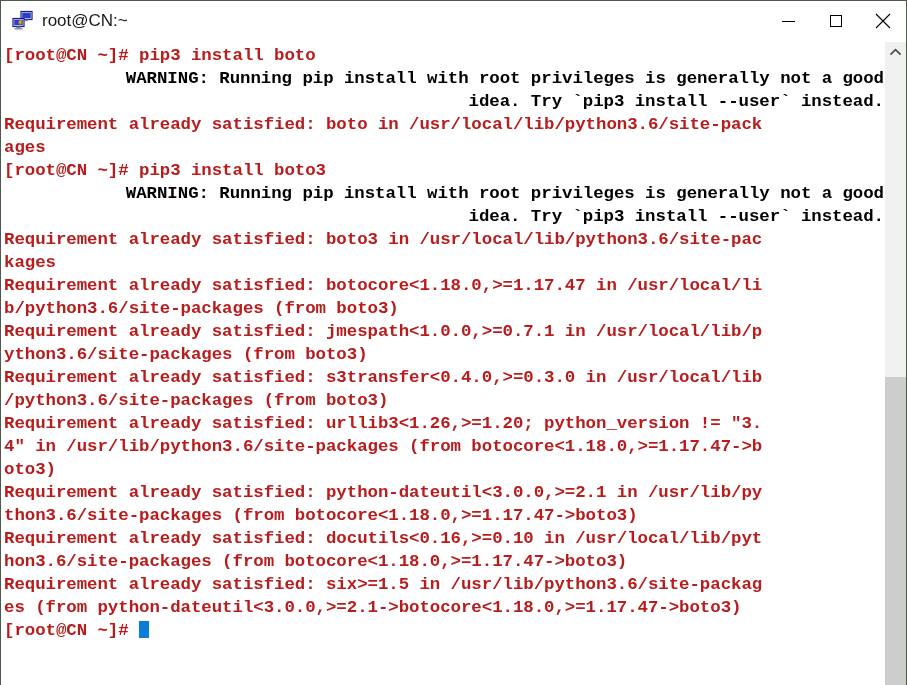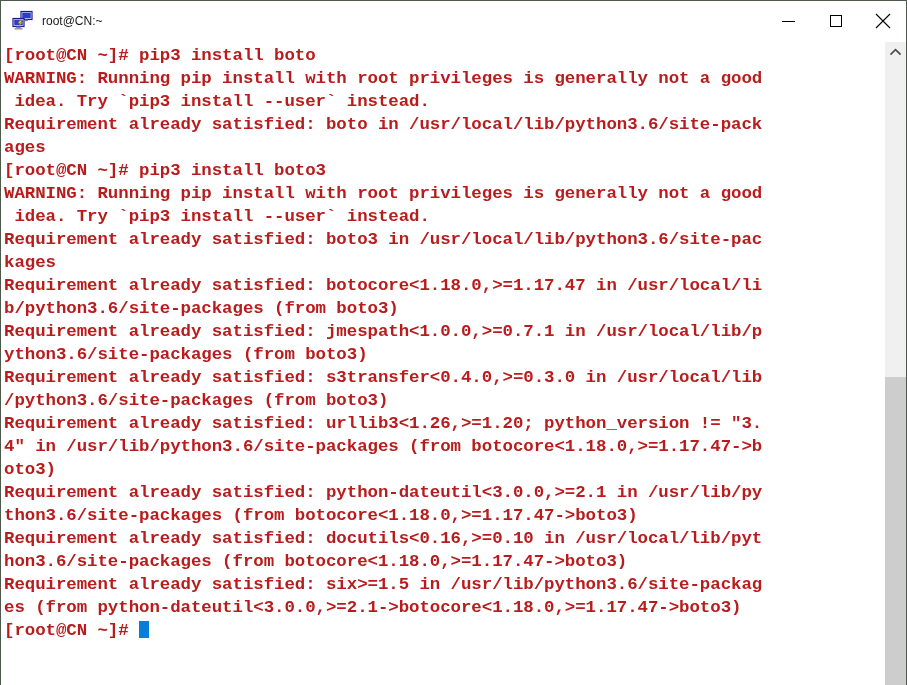--- a/index.html
+++ b/index.html
@@ -39,21 +39,21 @@
   #title-icon {
     width: 22px;
     height: 22px;
     margin-left: 11px;
     margin-right: 8px;
     position: relative;
     flex: 0 0 auto;
   }
   #title-text {
     font-family: "Liberation Sans", sans-serif;
-    font-size: 12px;
+    font-size: 17px;
     color: #1a1a1a;
     letter-spacing: 0px;
     white-space: nowrap;
   }
   #caption-buttons {
     margin-left: auto;
     display: flex;
     height: 40px;
     align-items: stretch;
   }
@@ -107,21 +107,21 @@
     font-family: "Liberation Mono", "DejaVu Sans Mono", monospace;
     font-weight: bold;
     font-size: 17.4px;
     line-height: 23px;
     letter-spacing: -0.05px;
     color: #000000;
     white-space: pre;
   }
   .tline { white-space: pre; height: 23px; }
   .c-default { color: #b91c1c; }
-  .c-warn { color: #b91c1c; }
+  .c-warn { color: #000000; text-align: right; }
   .cursor {
     display: inline-block;
     width: 10px;
     height: 17px;
     background: #0a7ed6;
     vertical-align: -3px;
   }
 
   
   #scrollbar {

